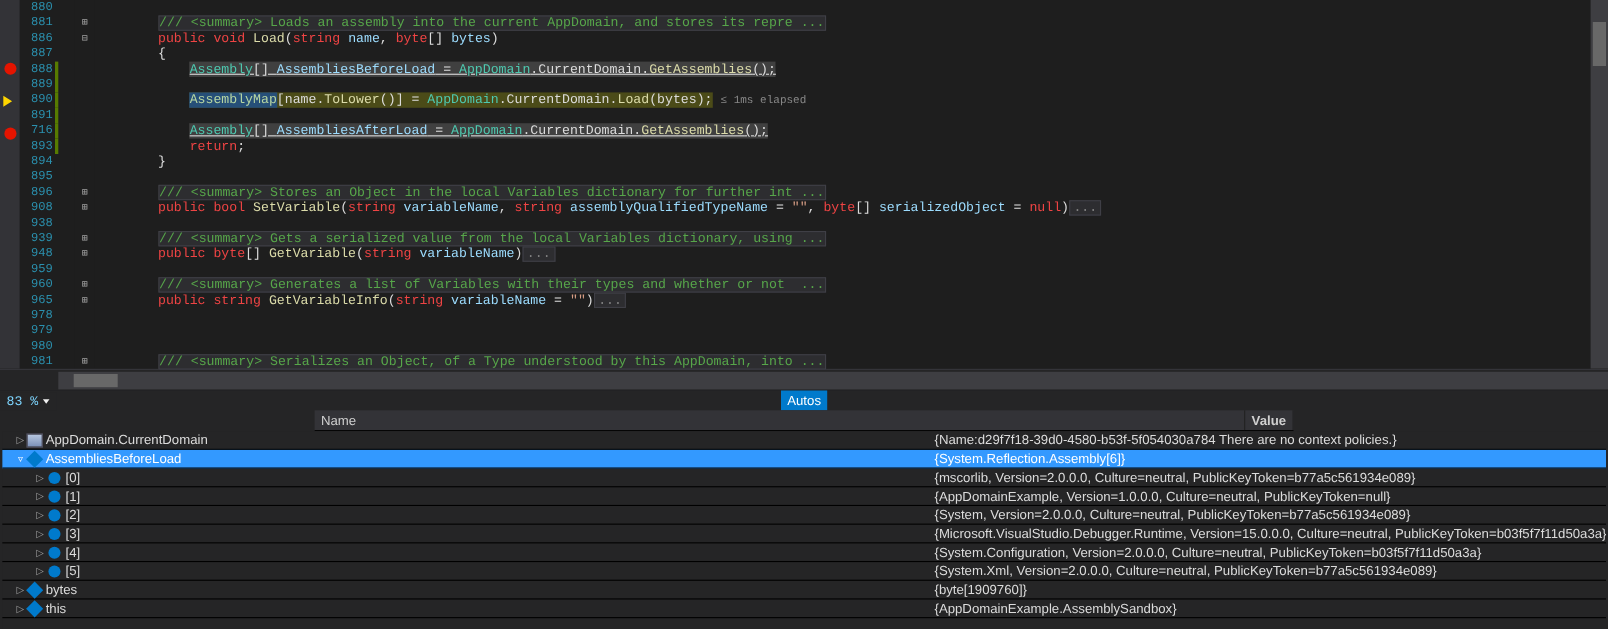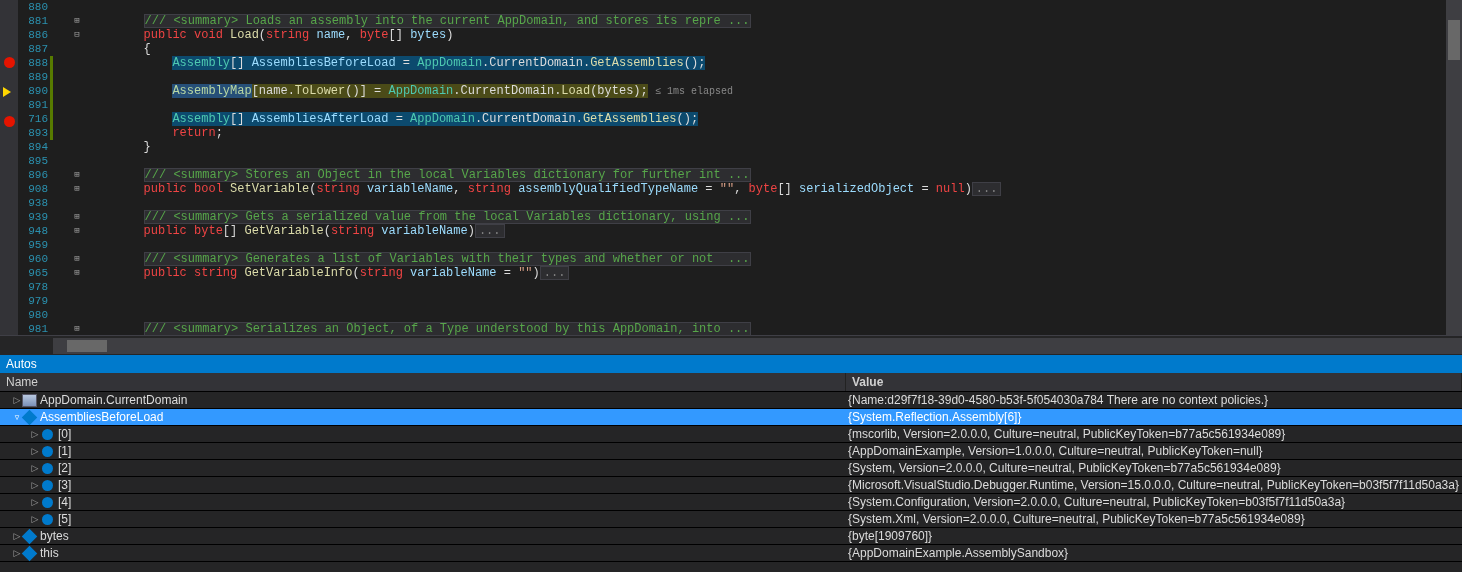--- a/index.html
+++ b/index.html
@@ -23,21 +23,21 @@
   .bp-col    { width: 18px; background: #333337; }
   .ln-col    { width: 32px; background: #1e1e1e; text-align: right; color: #2b91af; font-size: 11px; padding-right: 2px; }
   .fold-col  { width: 18px; background: #1e1e1e; color: #a0a0a0; text-align: center; font-size: 9px; }
   .margin-col{ width: 18px; background: #1e1e1e; }
   .code-col  { flex: 1; background: #1e1e1e; white-space: pre; }
   .row { height: 14px; line-height: 14px; }
   .bp { width: 11px; height: 11px; background: #e51400; border-radius: 50%; margin: 1px auto 0; }
   .arrow { width: 0; height: 0; border-top: 5px solid transparent; border-bottom: 5px solid transparent; border-left: 8px solid #ffd600; margin: 2px 0 0 3px; }
   .change-bar { border-left: 3px solid #577b00; height: 14px; }
 
-  .hl-bp   { background: #0c4a6e; }
+  .hl-bp   { background: #404040; text-decoration: underline; }
   .hl-cur  { background: #4b4b18; }
   .hl-sel  { background: #264f78; }
 
   .kw   { color: #ef4444; }
   .typ  { color: #4ec9b0; }
   .asm  { color: #b8d7a3; }
   .str  { color: #d69d85; }
   .fn   { color: #dcdcaa; }
   .var  { color: #9cdcfe; }
   .com-box { background: #2d2d30; border: 1px solid #3f3f46; color: #57a64a; padding: 0 0; display: inline-block; line-height: 12px; }
@@ -45,21 +45,21 @@
   .timing { font-size: 10px; color: #888; }
 
   .vscroll { position: absolute; top: 0; right: 0; width: 16px; height: 335px; background: #3e3e42; }
   .vthumb  { position: absolute; top: 20px; width: 12px; left: 2px; height: 40px; background: #686868; }
   .hscroll-area { height: 20px; background: #252526; display: flex; align-items: center; border-top: 1px solid #3f3f46; }
   .zoom { color: #7dd3fc; font-size: 12px; padding: 1px 6px; background: #252526; display: flex; align-items: center; gap: 4px; margin-top: 39px; }
   .dd-arrow { width: 0; height: 0; border-left: 3px solid transparent; border-right: 3px solid transparent; border-top: 4px solid #f1f1f1; }
   .hbar { flex: 1; height: 16px; background: #3e3e42; position: relative; margin-left: 2px; }
   .hthumb { position: absolute; left: 14px; width: 40px; height: 12px; top: 2px; background: #686868; }
 
-  .autos-panel { height: 217px; display: flex; flex-direction: column; background: #252526; }
+  .autos-panel { height: 217px; display: flex; flex-direction: column; background: #252526; align-items: center; }
   .autos-title { background: #007acc; color: #fff; font-family: "Segoe UI", sans-serif; font-size: 12px; padding: 2px 6px; }
   .autos-header { background: #333337; display: flex; color: #d0d0d0; font-family: "Segoe UI", sans-serif; font-size: 12px; border-bottom: 1px solid #000; }
   .autos-header .hcell { padding: 2px 6px; border-right: 1px solid #222; }
   .hname { width: 846px; }
   .hval  { flex: 1; font-weight: bold; }
   .autos-body { flex: 1; overflow: hidden; background: #252526; }
   .arow { display: flex; font-family: "Segoe UI", sans-serif; font-size: 12px; height: 17px; line-height: 17px; border-bottom: 1px solid #000; color: #dcdcdc; }
   .arow.sel { background: #3399ff; color: #fff; }
   .aname { width: 846px; display: flex; align-items: center; }
   .aval  { flex: 1; padding-left: 2px; }

